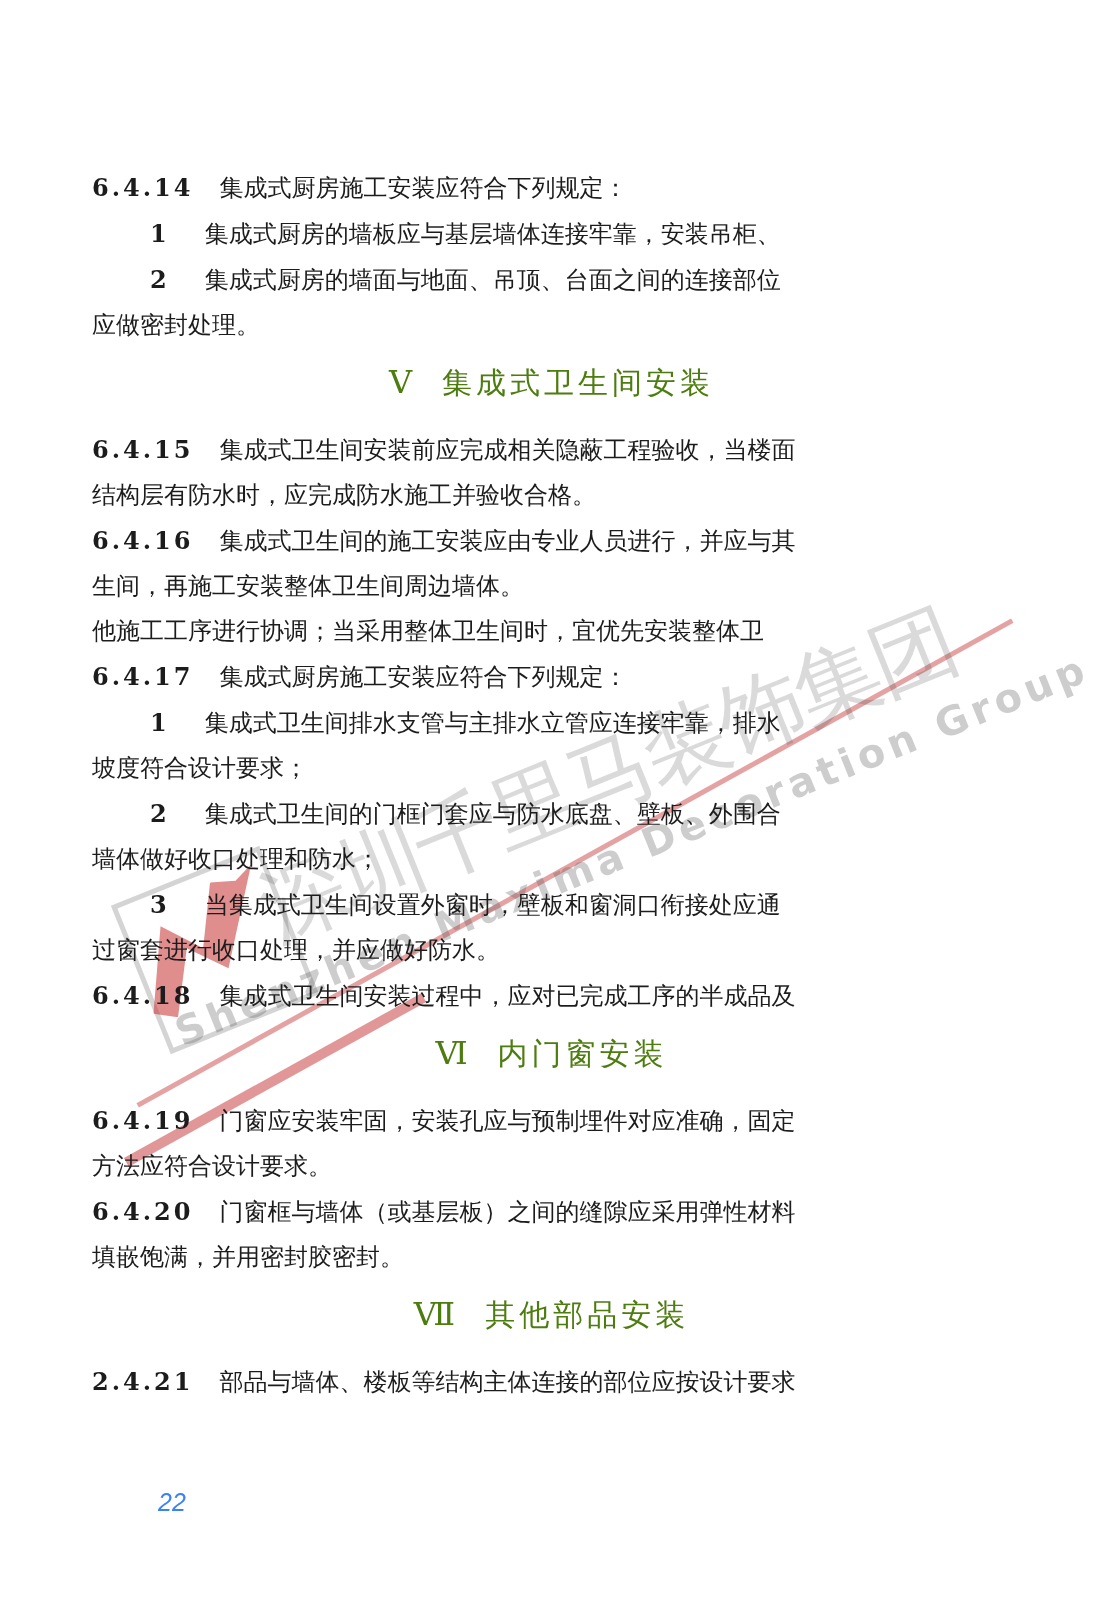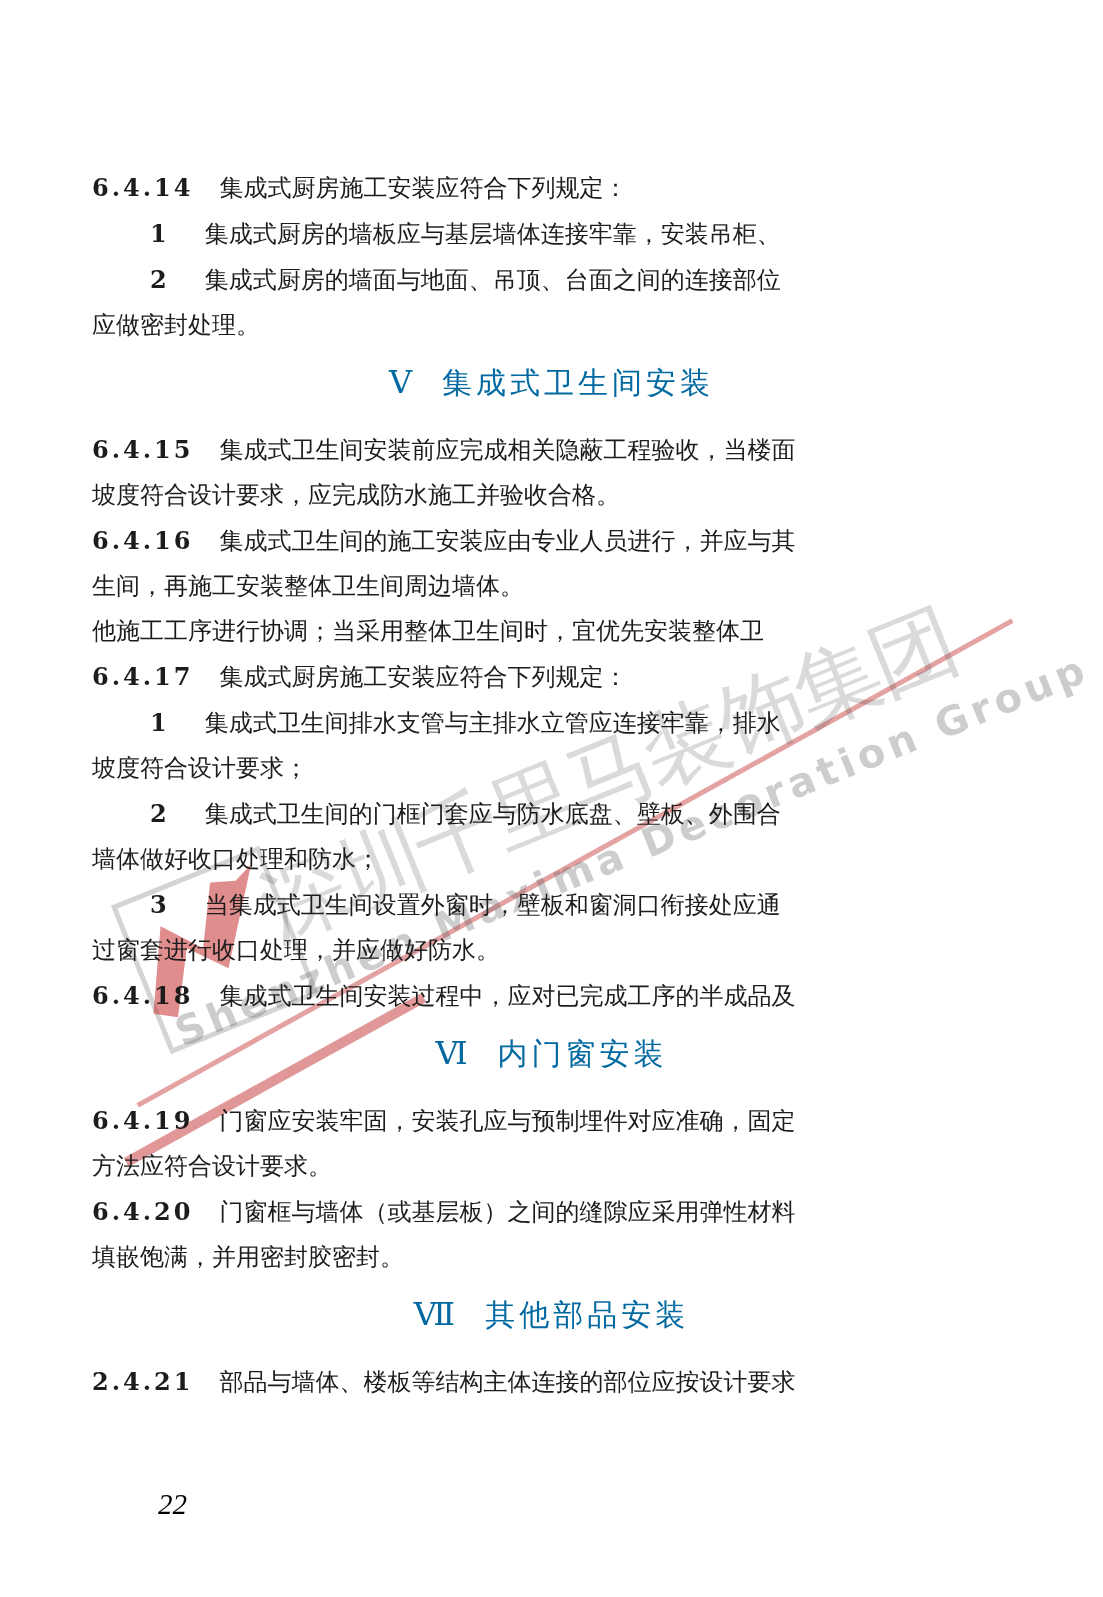--- a/index.html
+++ b/index.html
@@ -45,28 +45,28 @@
     clip-path:polygon(0% 88%, 28% 18%, 48% 52%, 70% 0%, 86% 8%, 100% 0%, 58% 78%, 38% 46%, 14% 100%);
   }
   
   .doc{position:absolute;left:0;top:165px;width:1103px;z-index:2;}
   .blk{margin:0;padding:0 148px 0 92px;font-size:24px;line-height:45px;}
   .bline{display:block;white-space:nowrap;}
   .cnum{font-weight:bold;letter-spacing:3px;margin-right:26px;white-space:nowrap;}
   .inum{font-weight:bold;margin-left:58px;margin-right:38px;white-space:nowrap;}
   .heading{
     margin:12px 0 22px 0;padding:0;font-weight:normal;
-    font-size:30px;line-height:45px;text-align:center;color:#0369a1;
+    font-size:30px;line-height:45px;text-align:center;color:#4d7c0f;
   }
   .roman{font-family:"DejaVu Serif","DejaVu Sans","Liberation Serif",serif;font-size:32px;}
   .htitle{margin-left:30px;letter-spacing:4px;}
   .pagenum{
     position:absolute;left:158px;top:1488px;z-index:2;
-    font-size:29px;font-style:italic;color:#000000;
-    font-family:Liberation Serif, serif;
+    font-size:25px;font-style:italic;color:#3b82f6;
+    font-family:Liberation Sans, sans-serif;
   }
 </style>
 </head>
 <body>
 
 <div class="page">
 
   <div class="wm">
     <div class="wm-square"></div>
     <div class="wm-zigzag"></div>
@@ -90,21 +90,21 @@
       <span class="bline"><span class="inum">2</span><span>集成式厨房的墙面与地面、吊顶、台面之间的连接部位</span></span>
       <span class="bline">应做密封处理。</span>
     </p>
 
     <h2 class="heading">
       <span class="roman">Ⅴ</span><span class="htitle">集成式卫生间安装</span>
     </h2>
 
     <p class="blk">
       <span class="bline"><span class="cnum">6.4.15</span><span>集成式卫生间安装前应完成相关隐蔽工程验收，当楼面</span></span>
-      <span class="bline">坡度符合设计要求，应完成防水施工并验收合格。</span>
+      <span class="bline">结构层有防水时，应完成防水施工并验收合格。</span>
     </p>
 
     <p class="blk">
       <span class="bline"><span class="cnum">6.4.16</span><span>集成式卫生间的施工安装应由专业人员进行，并应与其</span></span>
       <span class="bline">生间，再施工安装整体卫生间周边墙体。</span>
       <span class="bline">他施工工序进行协调；当采用整体卫生间时，宜优先安装整体卫</span>
     </p>
 
     <p class="blk">
       <span class="bline"><span class="cnum">6.4.17</span><span>集成式厨房施工安装应符合下列规定：</span></span>

